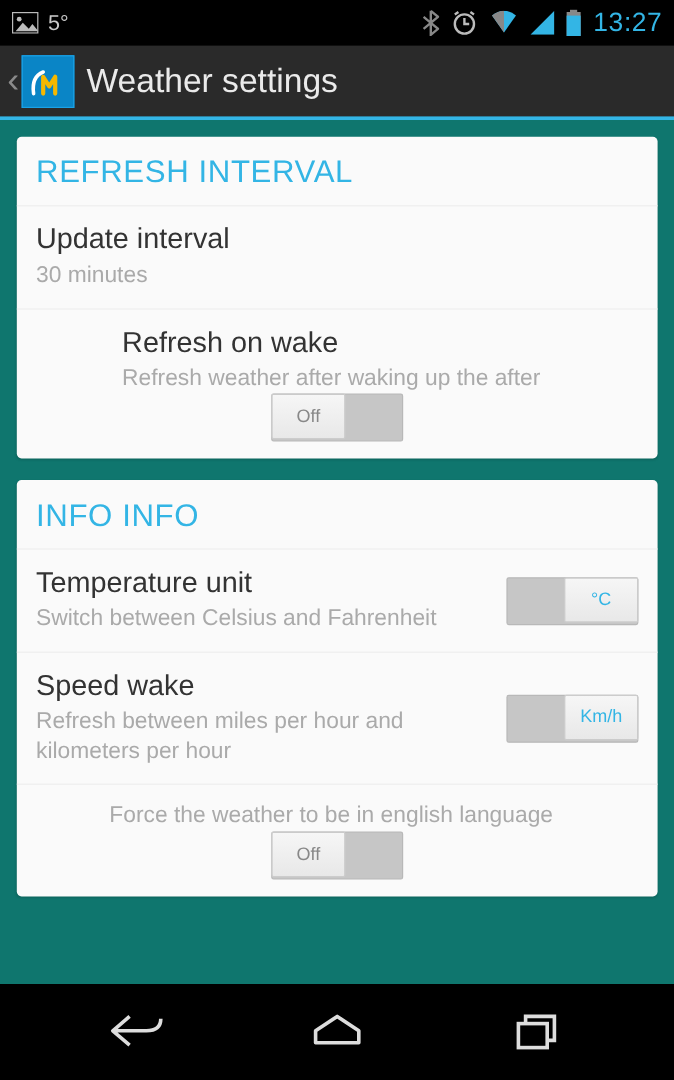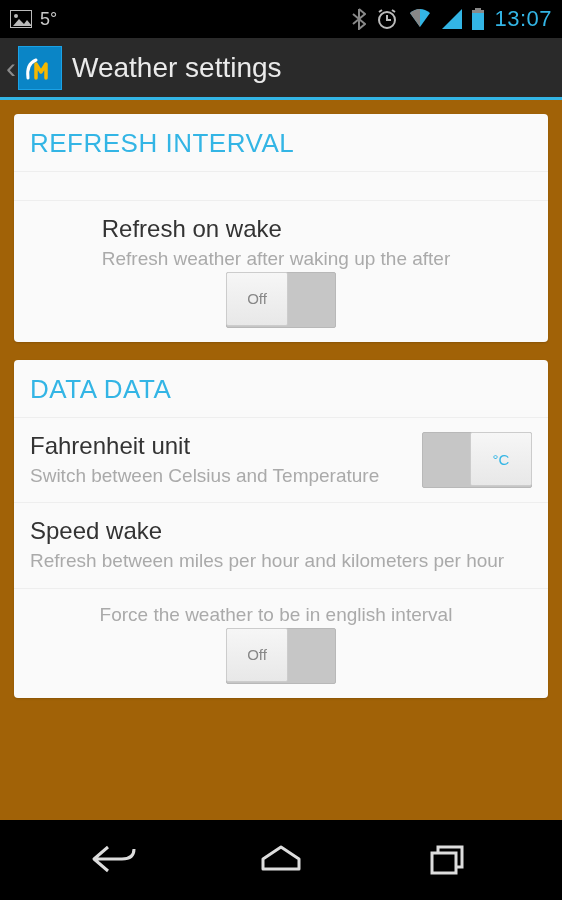--- a/index.html
+++ b/index.html
@@ -35,21 +35,21 @@
     width: 44px; height: 44px;
     background: #0a85c6;
     border: 1px solid #1aa2e6;
     display: flex; align-items: center; justify-content: center;
     margin-right: 10px;
   }
   .app-title { color: #eaeaea; font-size: 28px; font-weight: 300; }
 
   
   .content {
-    background: #a16207;
+    background: #0f766e;
     height: 720px;
     padding: 14px;
     overflow: hidden;
   }
   .card {
     background: #fafafa;
     border-radius: 4px;
     box-shadow: 0 1px 2px rgba(0,0,0,0.15);
     margin-bottom: 18px;
   }
@@ -67,21 +67,21 @@
     padding: 14px 16px;
     border-bottom: 1px solid #eee;
   }
   .row:last-child { border-bottom: none; flex-direction: column; }
   .row-text { flex: 1; padding-right: 10px; }
   .row-title { color: #333; font-size: 24px; font-weight: 300; margin-bottom: 4px; }
   .row-sub { color: #aaa; font-size: 19px; font-weight: 300; line-height: 1.3; }
 
   
   .toggle {
-    width: 110px; height: 56px;
+    width: 110px; height: 40px;
     background: #c6c6c6;
     border: 1px solid #b8b8b8;
     border-radius: 2px;
     position: relative;
     flex-shrink: 0;
     display: flex;
   }
   .toggle-thumb {
     width: 62px; height: 100%;
     background: linear-gradient(#f6f6f6, #e8e8e8);
@@ -145,21 +145,21 @@
           <polygon points="0,20 20,20 20,0" fill="#33b5e5"></polygon>
         </svg>
     </span>
     <span class="ic">
       <svg width="12" height="22" viewBox="0 0 12 22">
           <rect x="0" y="2" width="12" height="20" fill="#888"></rect>
           <rect x="0" y="5" width="12" height="17" fill="#33b5e5"></rect>
           <rect x="3" y="0" width="6" height="2" fill="#888"></rect>
         </svg>
     </span>
-    <span class="status-time">13:07</span>
+    <span class="status-time">13:27</span>
   </div>
 </div>
 
 <div class="action-bar">
   <span class="back-caret">‹</span>
   <div class="app-icon">
     <svg width="36" height="36" viewBox="0 0 36 36">
       <path d="M6 28 Q4 14 14 10" stroke="#fff" stroke-width="3" fill="none" stroke-linecap="round"></path>
       <path d="M14 28 L14 14 L19 22 L24 14 L24 28" stroke="#f5b800" stroke-width="3.5" fill="none" stroke-linejoin="round" stroke-linecap="round"></path>
     </svg>
@@ -167,57 +167,62 @@
   <span class="app-title">Weather settings</span>
 </div>
 
 <div class="content">
 
   <div class="card">
     <div class="section-header">REFRESH INTERVAL</div>
 
     <div class="row">
       <div class="row-text">
+        <div class="row-title">Update interval</div>
+        <div class="row-sub">30 minutes</div>
       </div>
     </div>
 
     <div class="row">
       <div class="row-text">
         <div class="row-title">Refresh on wake</div>
         <div class="row-sub">Refresh weather after waking up the after</div>
       </div>
       <div class="toggle off">
         <div class="toggle-thumb">Off</div>
       </div>
     </div>
   </div>
 
   <div class="card">
-    <div class="section-header">DATA DATA</div>
-
-    <div class="row">
-      <div class="row-text">
-        <div class="row-title">Fahrenheit unit</div>
-        <div class="row-sub">Switch between Celsius and Temperature</div>
+    <div class="section-header">INFO INFO</div>
+
+    <div class="row">
+      <div class="row-text">
+        <div class="row-title">Temperature unit</div>
+        <div class="row-sub">Switch between Celsius and Fahrenheit</div>
       </div>
       <div class="toggle on">
         <div class="toggle-thumb">°C</div>
       </div>
     </div>
 
     <div class="row">
       <div class="row-text">
         <div class="row-title">Speed wake</div>
         <div class="row-sub">Refresh between miles per hour and kilometers per hour</div>
       </div>
-    </div>
-
-    <div class="row">
-      <div class="row-text">
-        <div class="row-sub">Force the weather to be in english interval</div>
+      <div class="toggle on">
+        <div class="toggle-thumb">Km/h</div>
+      </div>
+    </div>
+
+    <div class="row">
+      <div class="row-text">
+        <div class="row-sub">Force the weather to be in english language</div>
       </div>
       <div class="toggle off">
         <div class="toggle-thumb">Off</div>
       </div>
     </div>
   </div>
 
 </div>
 
 <div class="nav-bar">

